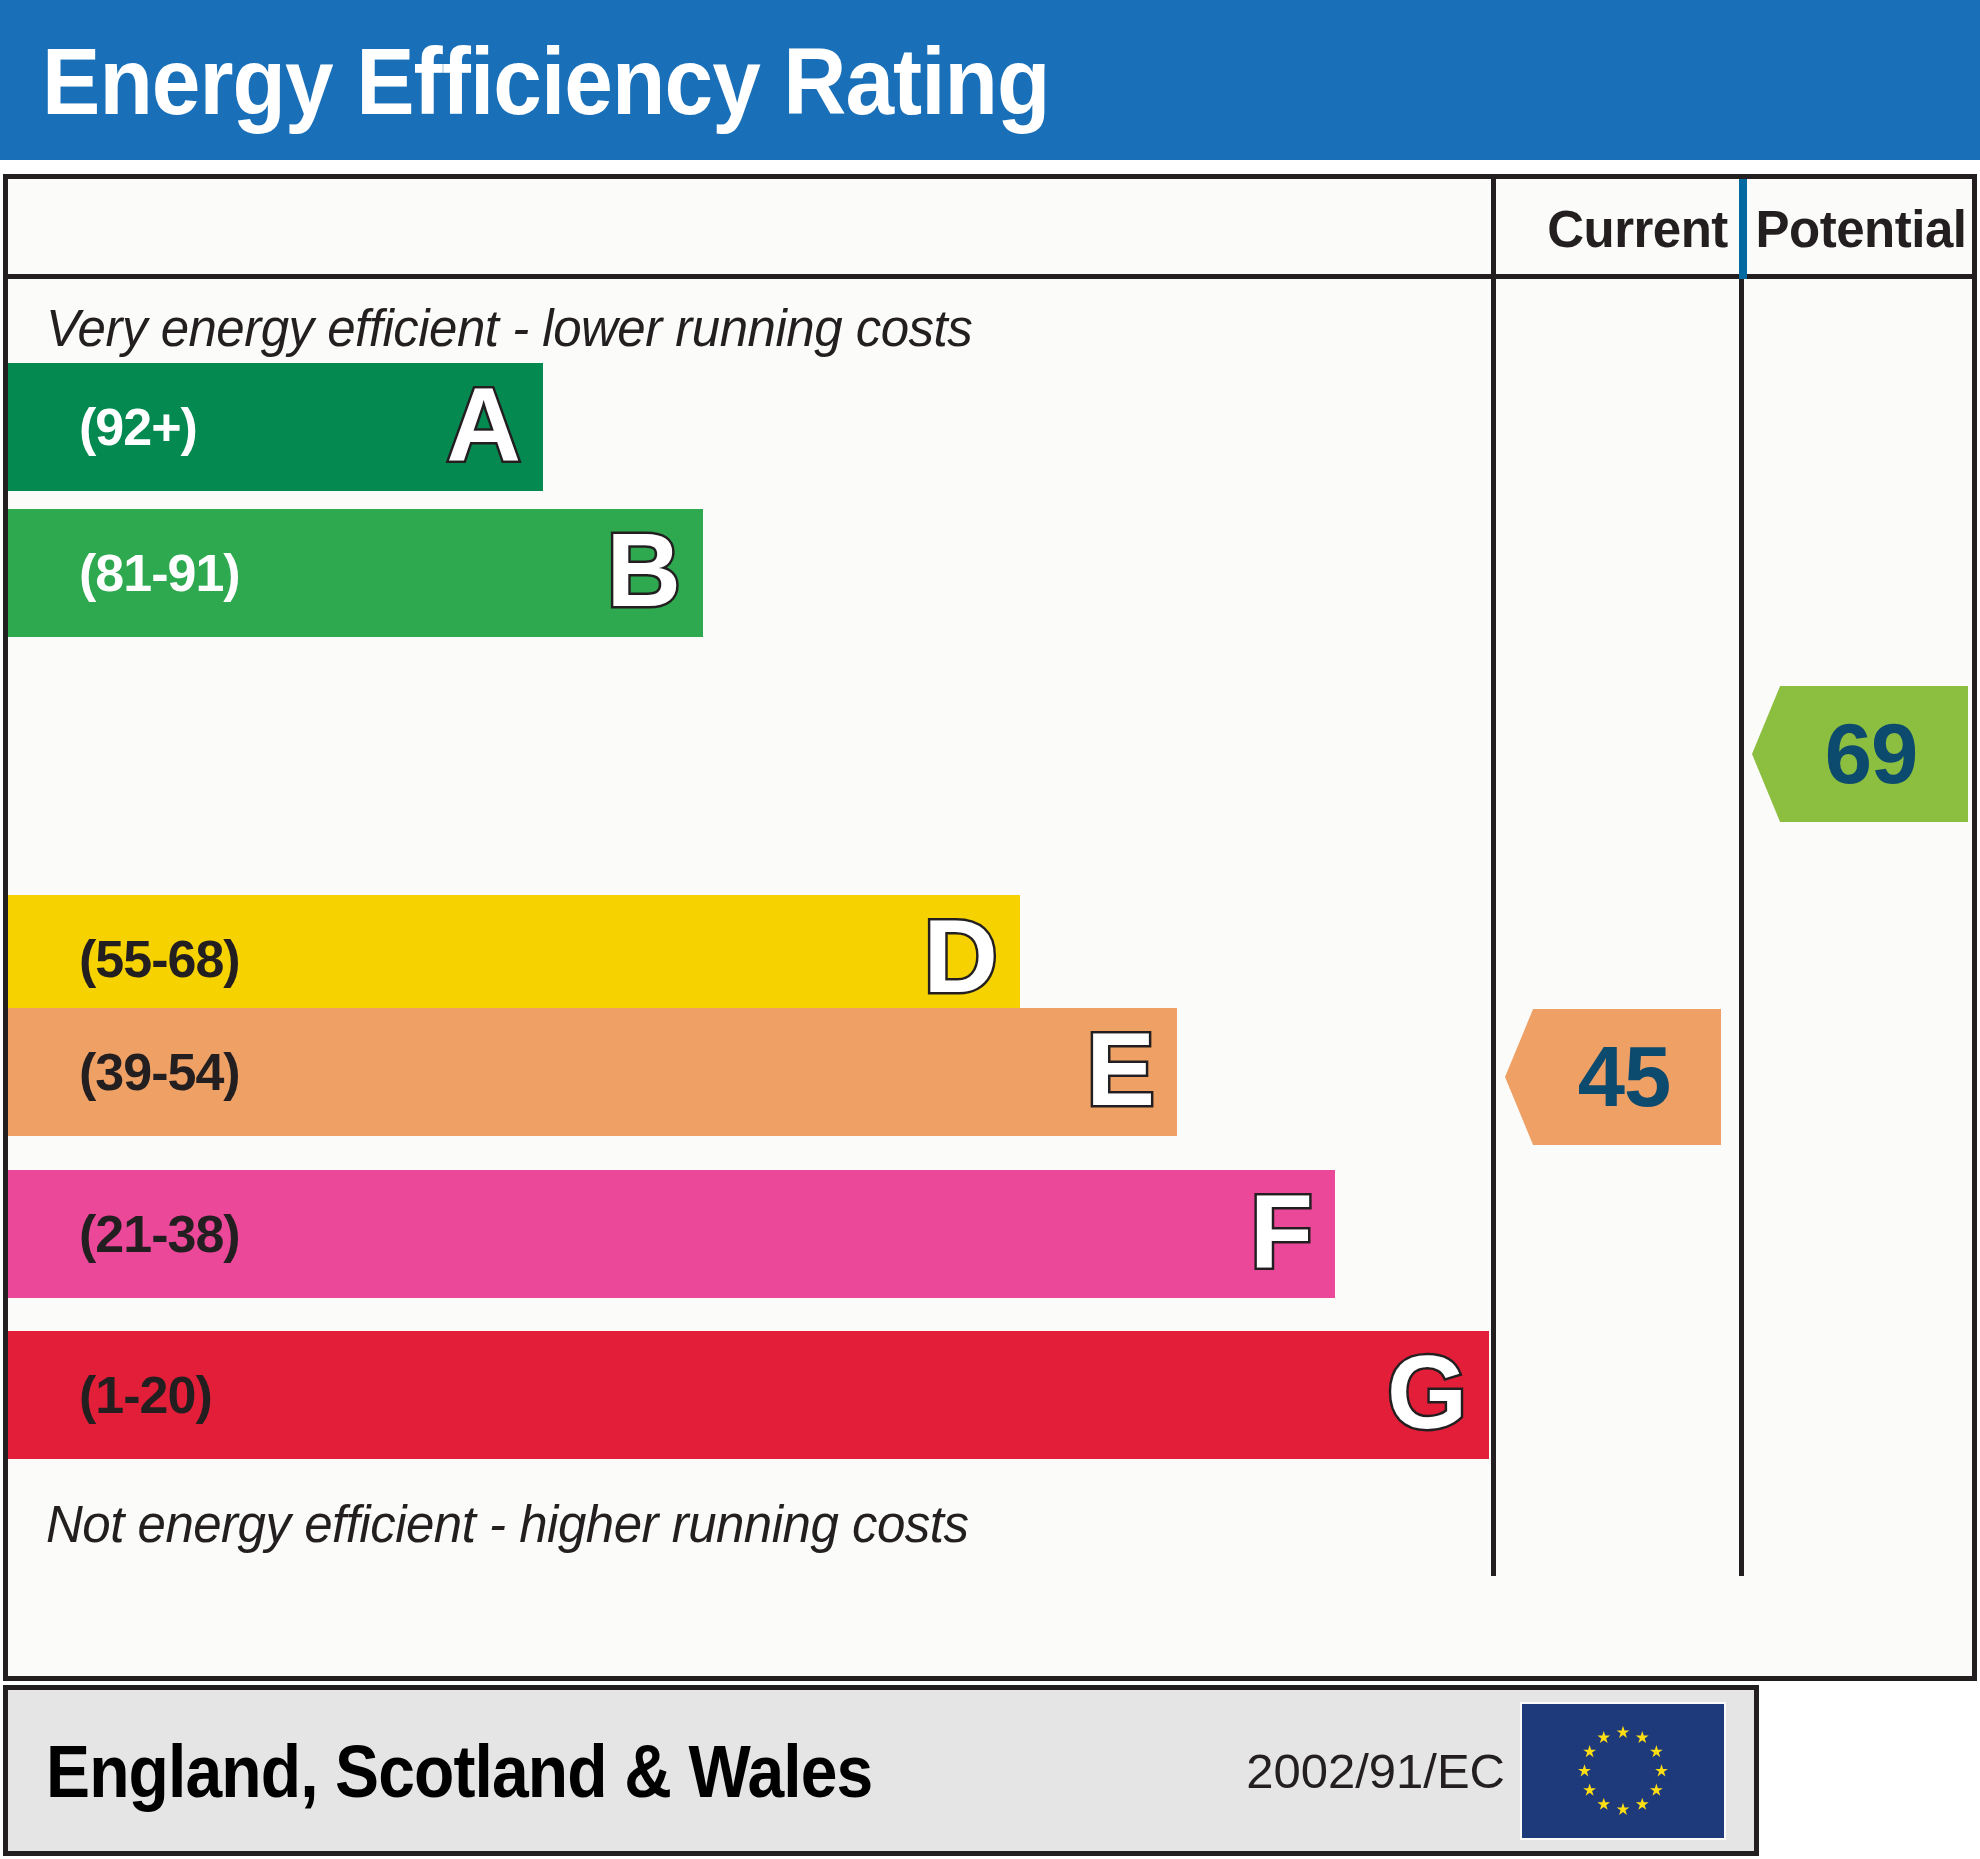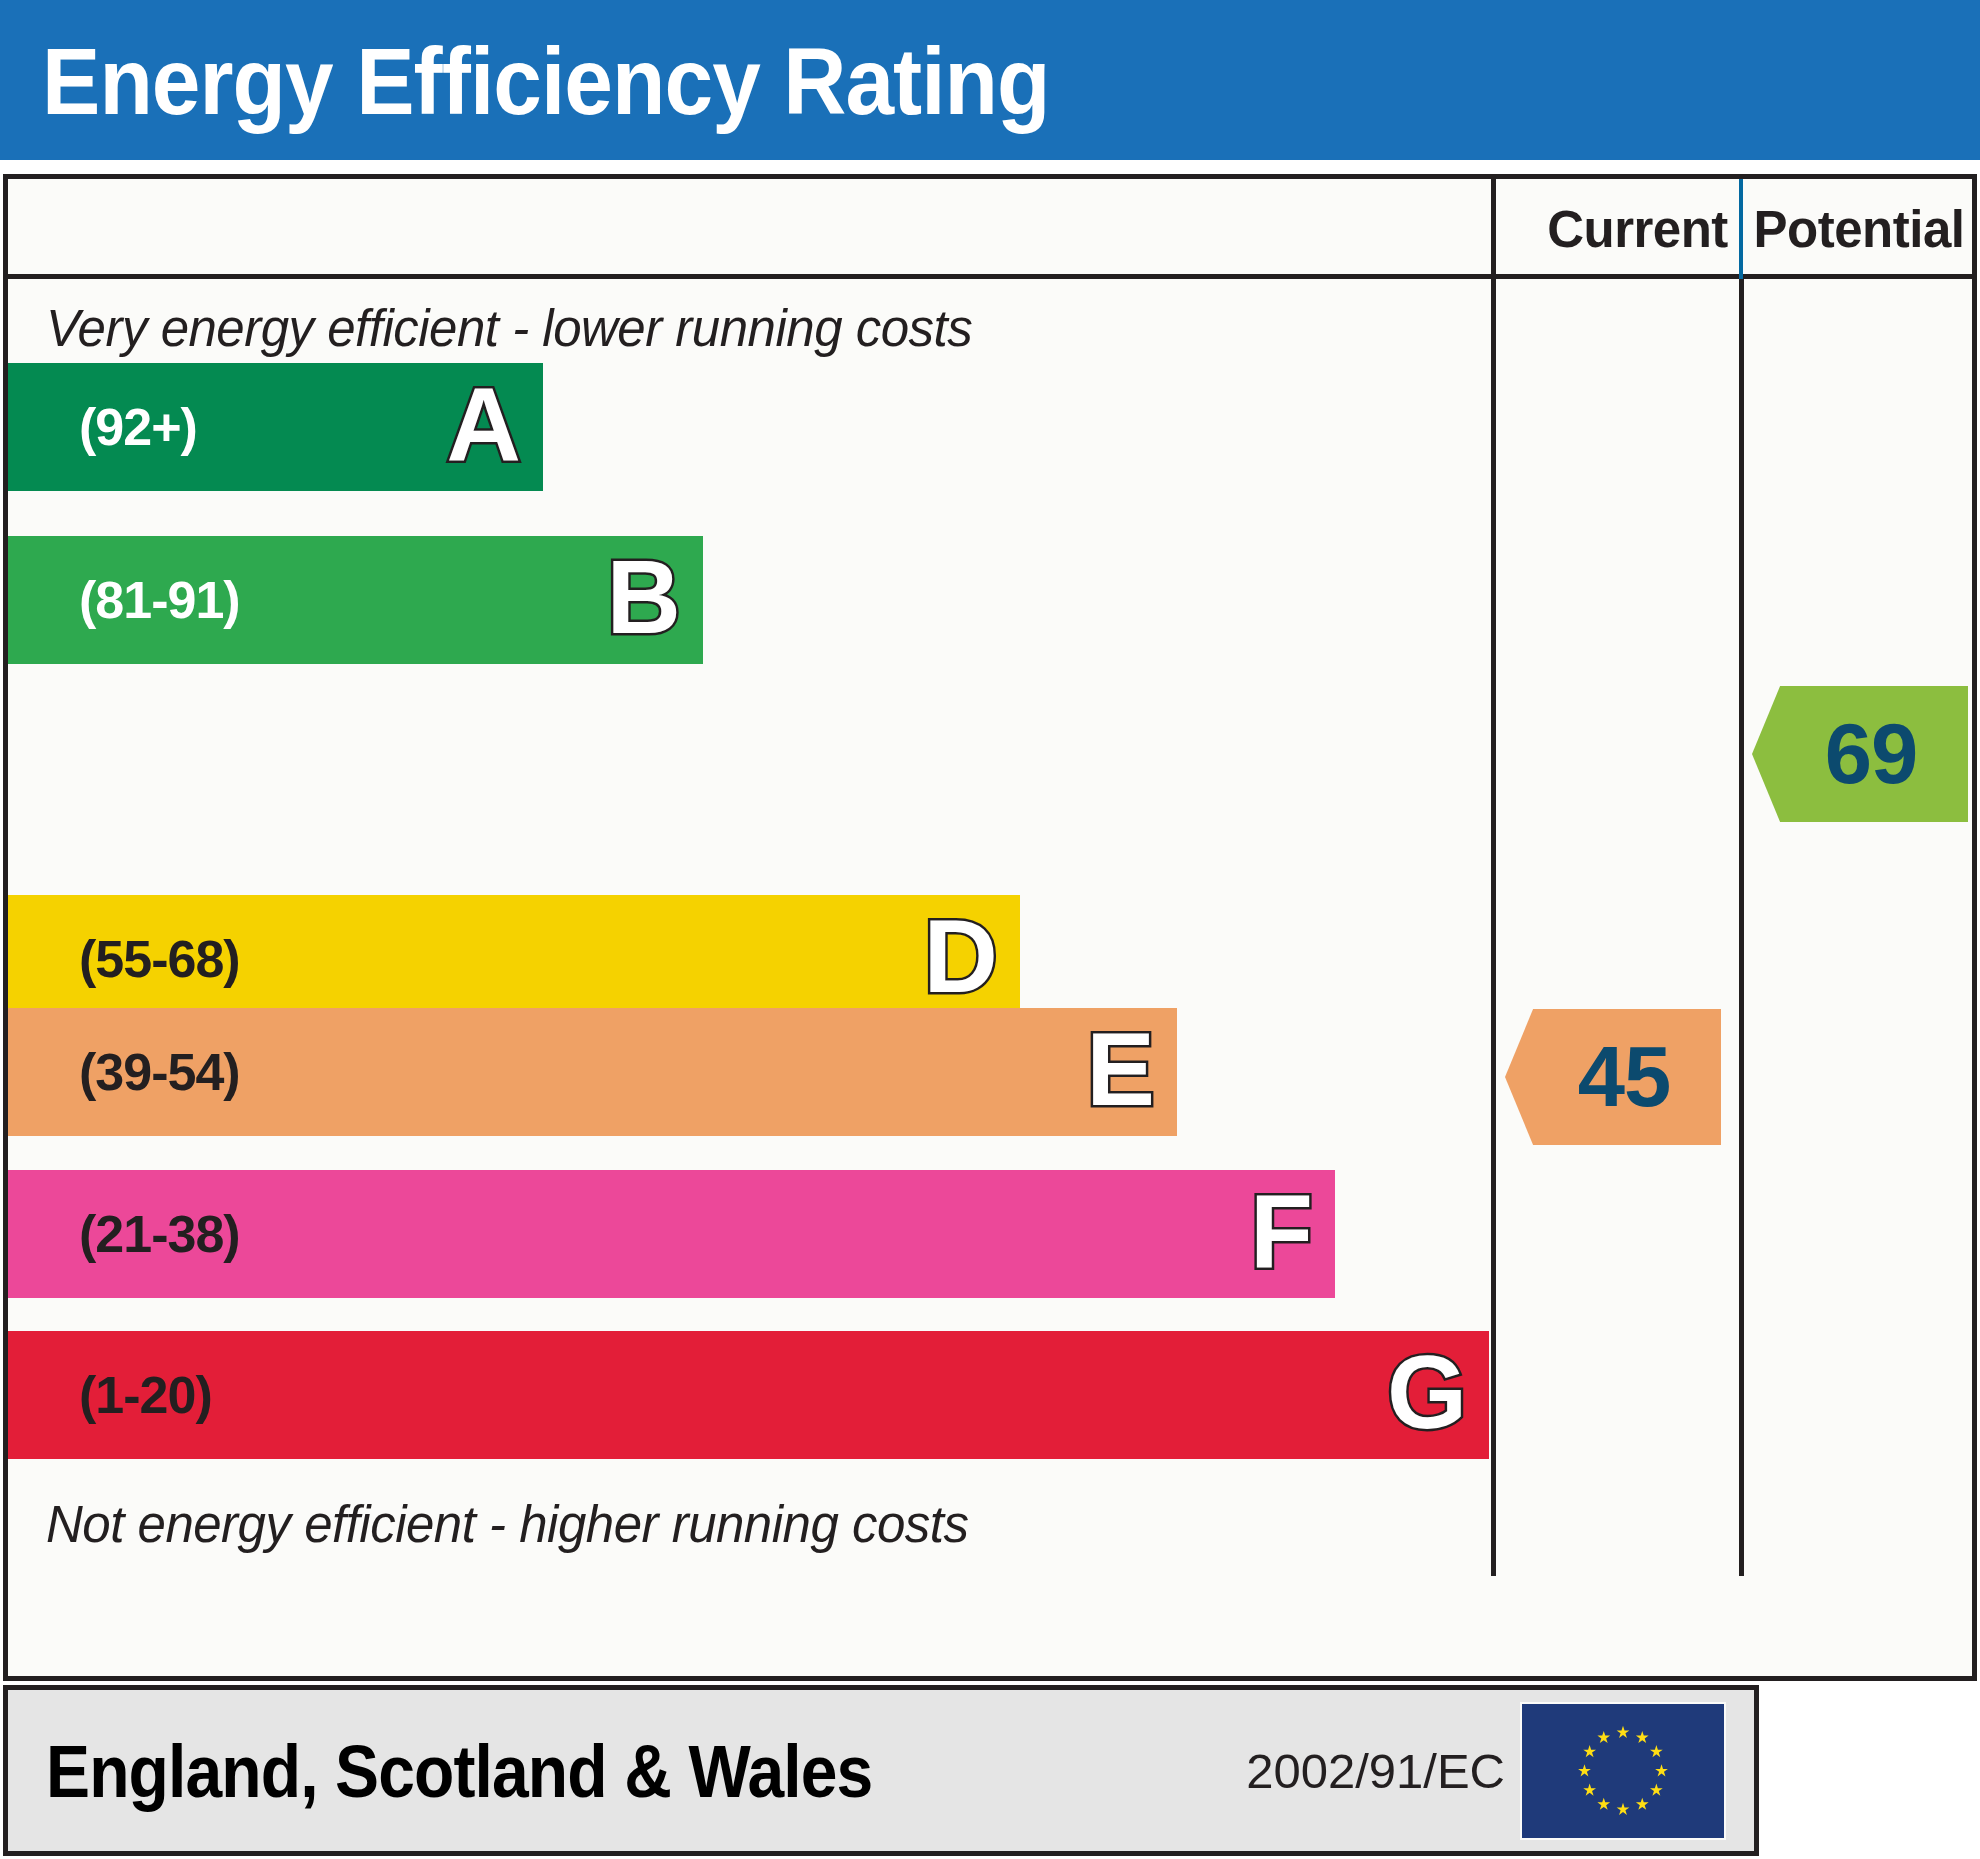--- a/index.html
+++ b/index.html
@@ -74,21 +74,21 @@
     box-sizing: border-box;
     display: flex;
     align-items: center;
     justify-content: center;
     font-size: 51px;
     font-weight: bold;
     color: #231F20;
     letter-spacing: -0.5px;
   }
   .col-head.current  { left: 1483px; width: 248px; border-left: 5px solid #231F20; padding-left: 40px; }
-  .col-head.potential{ left: 1731px; width: 236px; border-left: 4px solid #0369a1; }
+  .col-head.potential{ left: 1731px; width: 236px; border-left: 8px solid #0369a1; }
 
   
   .v-divider {
     position: absolute;
     top: 100px;
     width: 5px;
     height: 1297px;
     background: #231F20;
   }
   .v-divider.d1 { left: 1483px; }
@@ -238,21 +238,21 @@
     <div class="v-divider d1"></div>
     <div class="v-divider d2"></div>
 
     <div class="band-area">
       <div class="caption top">Very energy efficient - lower running costs</div>
       <div class="bands" id="bands-host">
           <div class="band" style="top: 0px; width: 535px; background: rgb(4, 138, 81);">
             <span class="band-range" style="color: rgb(255, 255, 255);">(92+)</span>
             <span class="band-letter">A</span>
           </div>
-          <div class="band" style="top: 173px; width: 695px; background: rgb(46, 169, 79);">
+          <div class="band" style="top: 146px; width: 695px; background: rgb(46, 169, 79);">
             <span class="band-range" style="color: rgb(255, 255, 255);">(81-91)</span>
             <span class="band-letter">B</span>
           </div>
           <div class="band" style="top: 484px; width: 1012px; background: rgb(245, 210, 0); margin-top: 48px;">
             <span class="band-range" style="color: rgb(35, 31, 32);">(55-68)</span>
             <span class="band-letter">D</span>
           </div>
           <div class="band" style="top: 645px; width: 1169px; background: rgb(239, 161, 101);">
             <span class="band-range" style="color: rgb(35, 31, 32);">(39-54)</span>
             <span class="band-letter">E</span>

